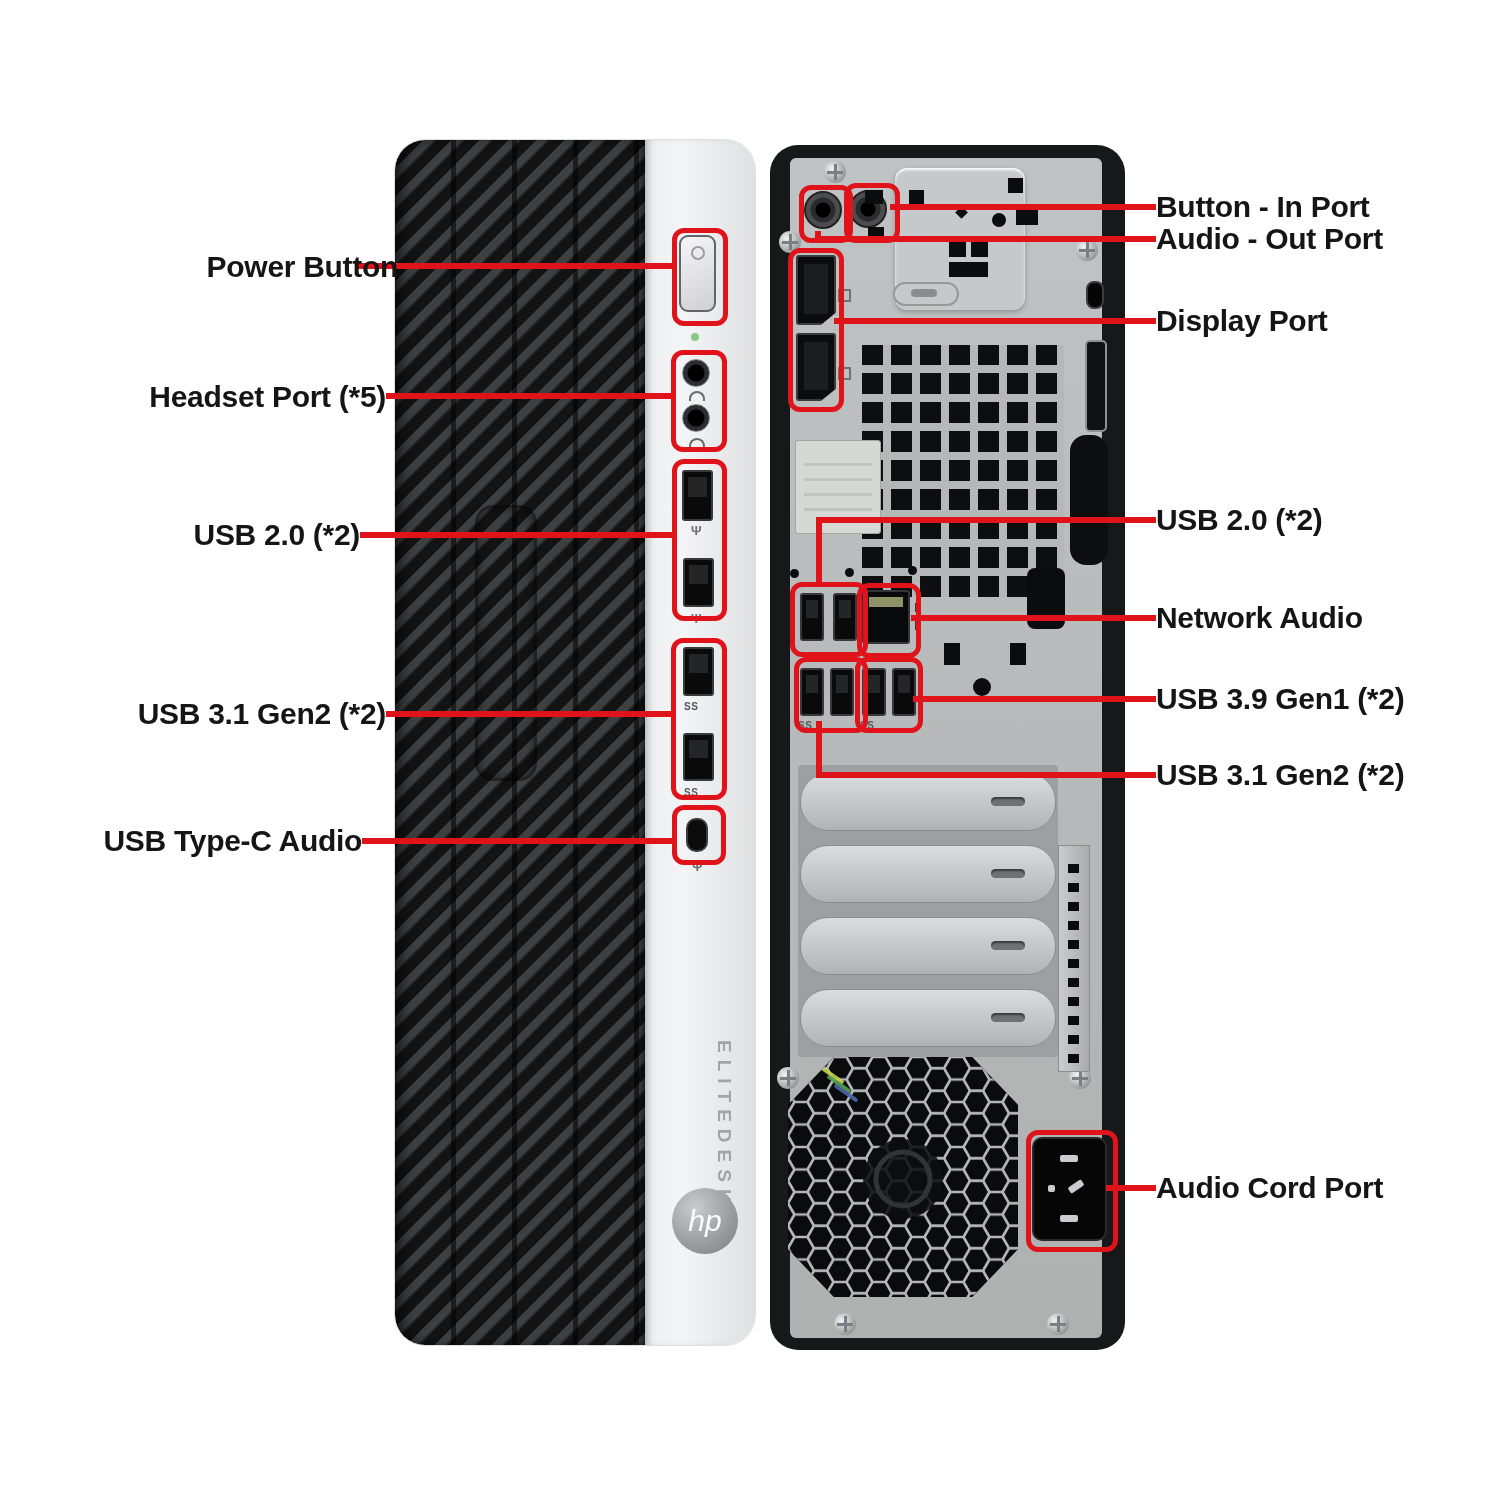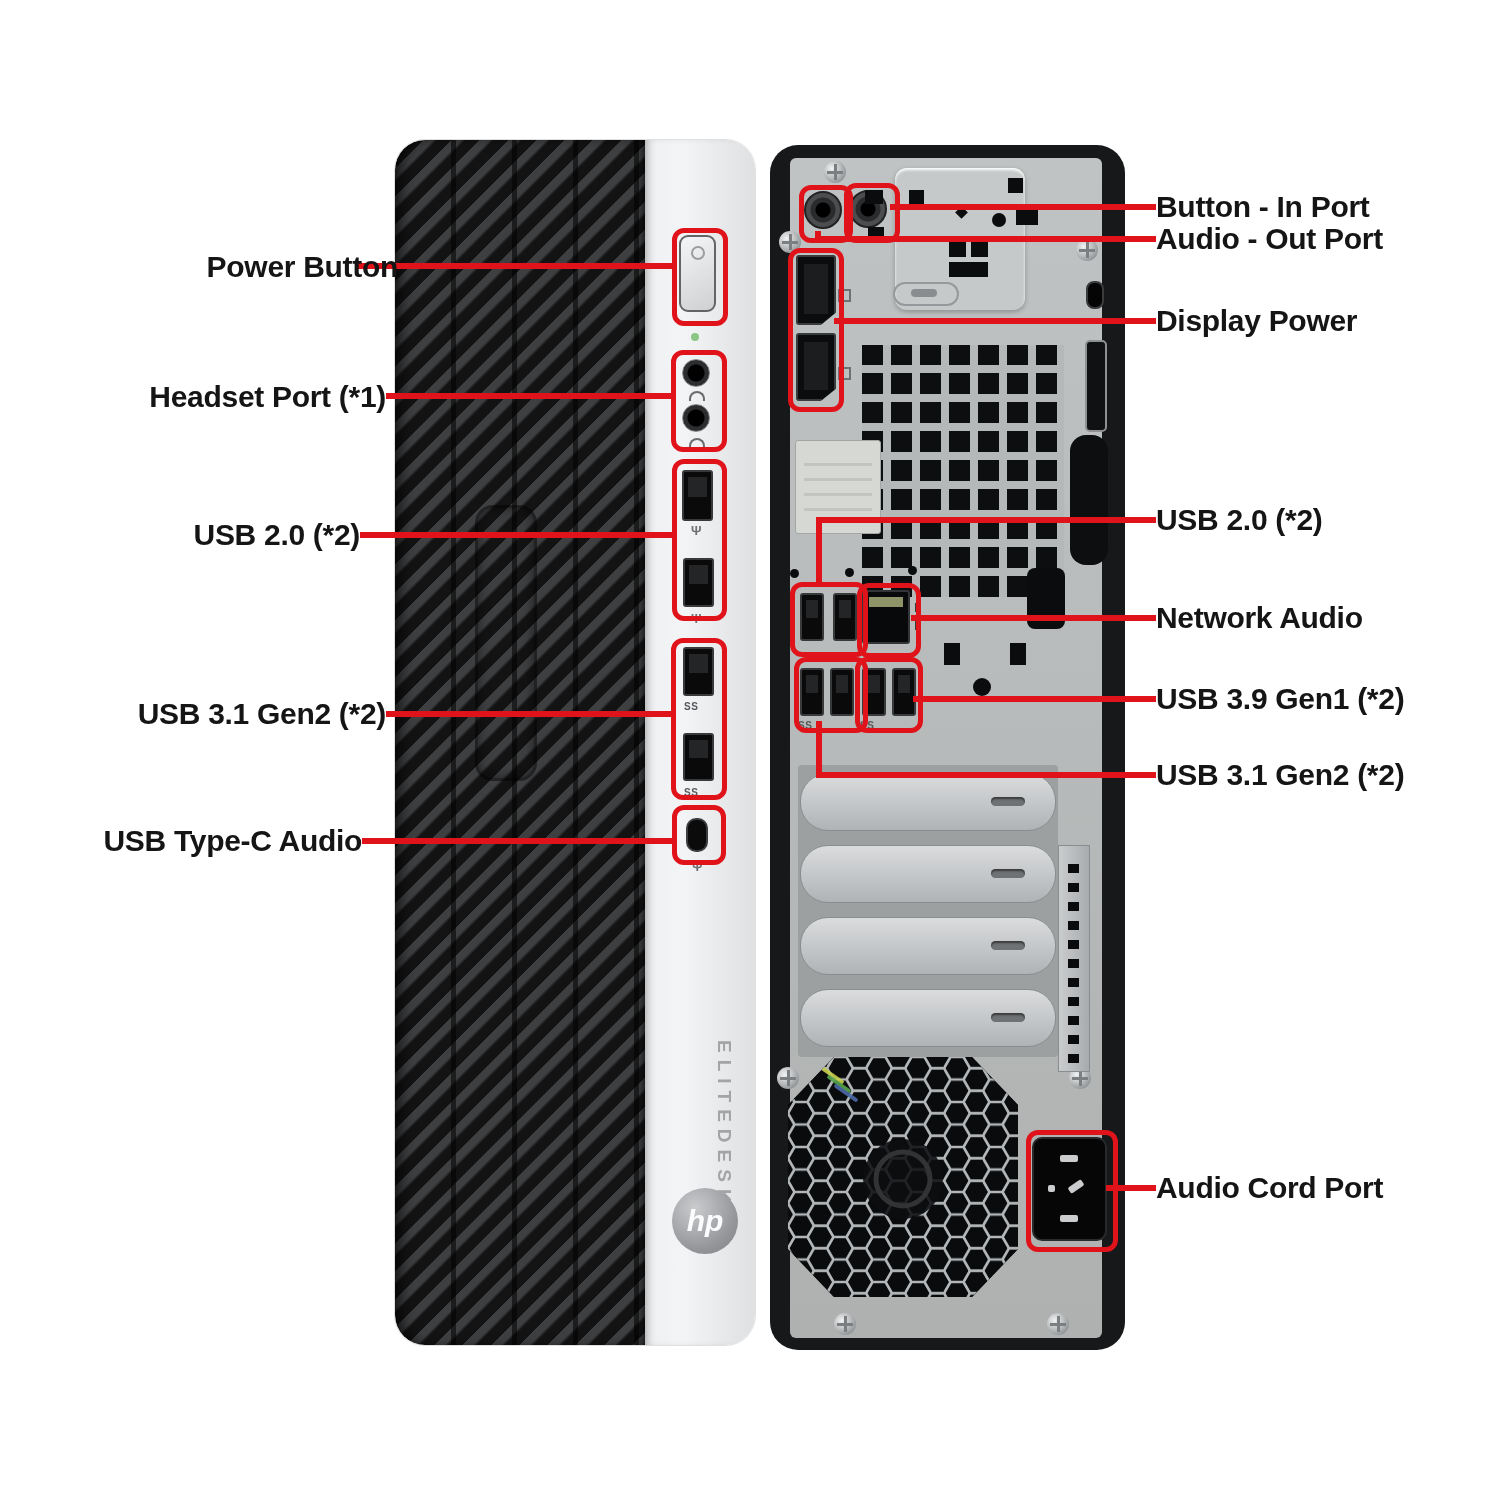--- a/index.html
+++ b/index.html
@@ -46,21 +46,21 @@
   .usbA::after{content:"";position:absolute;left:4px;right:4px;top:5px;height:42%;background:#232527;}
   .trident{position:absolute;font-size:13px;line-height:13px;color:#6f7072;font-weight:700;}
   .ssmark{position:absolute;font-size:10px;line-height:10px;color:#55575a;font-weight:700;letter-spacing:.5px;}
   .usbc{position:absolute;left:291px;top:678px;width:18px;height:30px;background:#0b0b0c;
     border:2px solid #3c3d3f;border-radius:10px;}
   .elitedesk{position:absolute;left:306px;top:900px;height:175px;width:34px;
     writing-mode:vertical-rl;font-size:19px;font-weight:700;letter-spacing:7px;color:#a2a4a6;}
   .hp-logo{position:absolute;left:277px;top:1048px;width:66px;height:66px;border-radius:50%;
     background:radial-gradient(circle at 35% 30%,#c9cbcd,#94969a 65%,#7f8183);
     display:flex;align-items:center;justify-content:center;
-    font-style:italic;font-weight:700;font-size:30px;color:#fbfcfd;}
+    font-style:italic;font-weight:400;font-size:30px;color:#fbfcfd;}
   
   .back-tower{position:absolute;left:770px;top:145px;width:355px;height:1205px;
     background:#17181a;border-radius:28px;overflow:hidden;}
   .back-inner{position:absolute;left:20px;top:13px;width:312px;height:1180px;
     background:linear-gradient(180deg,#c0c3c3,#aeb1b0);border-radius:6px;}
   .screw{position:absolute;width:22px;height:22px;border-radius:50%;
     background:radial-gradient(circle at 35% 35%,#f2f3f4,#a0a3a5 65%,#6f7274);}
   .screw::before{content:"";position:absolute;left:10px;top:3px;width:3px;height:16px;background:#7c7f81;}
   .screw::after{content:"";position:absolute;left:3px;top:10px;width:16px;height:3px;background:#7c7f81;}
   .jack-b{position:absolute;width:34px;height:34px;border-radius:50%;
@@ -282,27 +282,27 @@
   <div class="hline" style="left:834px;top:318px;width:322px;"></div>
   <div class="vline" style="left:816px;top:517px;height:66px;"></div>
   <div class="hline" style="left:816px;top:517px;width:340px;"></div>
   <div class="hline" style="left:911px;top:615px;width:245px;"></div>
   <div class="hline" style="left:913px;top:696px;width:243px;"></div>
   <div class="vline" style="left:816px;top:721px;height:54px;"></div>
   <div class="hline" style="left:816px;top:772px;width:340px;"></div>
   <div class="hline" style="left:1106px;top:1185px;width:50px;"></div>
 
   <div class="lbl" style="right:1102px;top:249px;">Power Button</div>
-  <div class="lbl" style="right:1114px;top:379px;">Headset Port (*1)</div>
+  <div class="lbl" style="right:1114px;top:379px;">Headset Port (*5)</div>
   <div class="lbl" style="right:1140px;top:517px;">USB 2.0 (*2)</div>
   <div class="lbl" style="right:1114px;top:696px;">USB 3.1 Gen2 (*2)</div>
   <div class="lbl" style="right:1138px;top:823px;">USB Type-C Audio</div>
 
   <div class="lbl" style="left:1156px;top:189px;">Button - In Port</div>
   <div class="lbl" style="left:1156px;top:221px;">Audio - Out Port</div>
-  <div class="lbl" style="left:1156px;top:303px;">Display Power</div>
+  <div class="lbl" style="left:1156px;top:303px;">Display Port</div>
   <div class="lbl" style="left:1156px;top:502px;">USB 2.0 (*2)</div>
   <div class="lbl" style="left:1156px;top:600px;">Network Audio</div>
   <div class="lbl" style="left:1156px;top:681px;">USB 3.9 Gen1 (*2)</div>
   <div class="lbl" style="left:1156px;top:757px;">USB 3.1 Gen2 (*2)</div>
   <div class="lbl" style="left:1156px;top:1170px;">Audio Cord Port</div>
 
 </div>
 
 </body></html>

